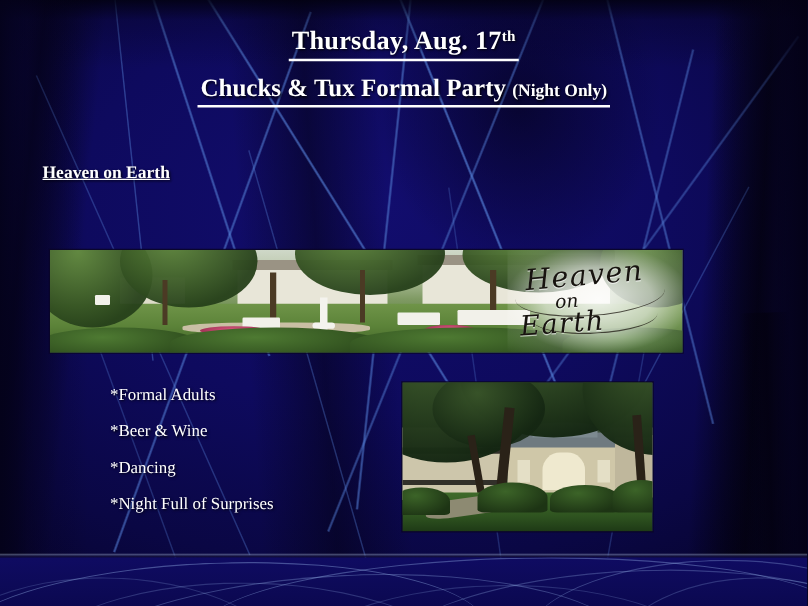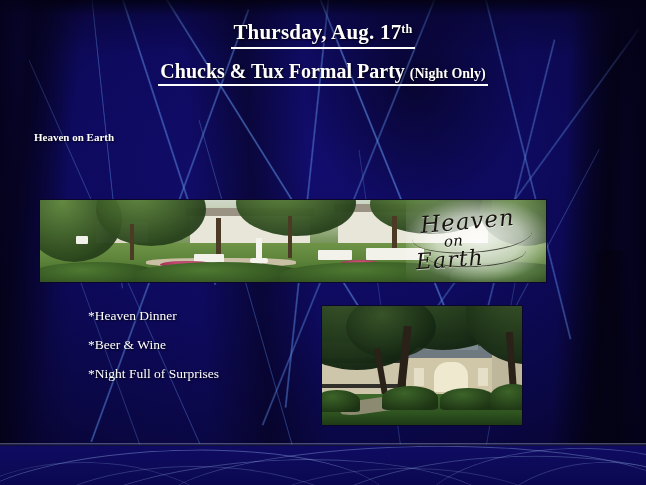--- a/index.html
+++ b/index.html
@@ -155,23 +155,24 @@
   }
 
   .venue-block {
     position: absolute;
     left: 34px;
     top: 130px;
     color: #ffffff;
     text-shadow: 1px 1px 2px rgba(0,0,0,0.8);
   }
   .venue-name {
-    font-size: 11px;
+    font-size: 14px;
     font-weight: bold;
     line-height: 1.35;
+    text-decoration: underline;
   }
   .venue-line {
     font-size: 14.5px;
     line-height: 1.45;
   }
 
   .bullets {
     position: absolute;
     left: 88px;
     top: 309px;
@@ -453,22 +454,23 @@
     <div class="banner-logo">
       <div class="logo-l1">Heaven</div>
       <div class="logo-l2">on</div>
       <div class="logo-l3">Earth</div>
       <div class="logo-flourish" style="left:2px; top:12px; width:120px; height:34px; transform:rotate(-4deg);"></div>
       <div class="logo-flourish" style="left:16px; top:34px; width:100px; height:26px; transform:rotate(-3deg);"></div>
     </div>
   </div>
 
   <div class="bullets">
-    <div class="bullet">*Heaven Dinner</div>
+    <div class="bullet">*Formal Adults</div>
     <div class="bullet">*Beer &amp; Wine</div>
+    <div class="bullet">*Dancing</div>
     <div class="bullet">*Night Full of Surprises</div>
   </div>
 
   <div class="photo2">
     <div class="p2-sky"></div>
 
     <div class="p2-house" style="left:-6px; top:36px; width:86px; height:58px; background:#cdc6ab;"></div>
     <div class="p2-dark" style="left:-6px; top:52px; width:86px; height:5px;"></div>
     <div class="p2-dark" style="left:-6px; top:78px; width:86px; height:4px;"></div>
 

